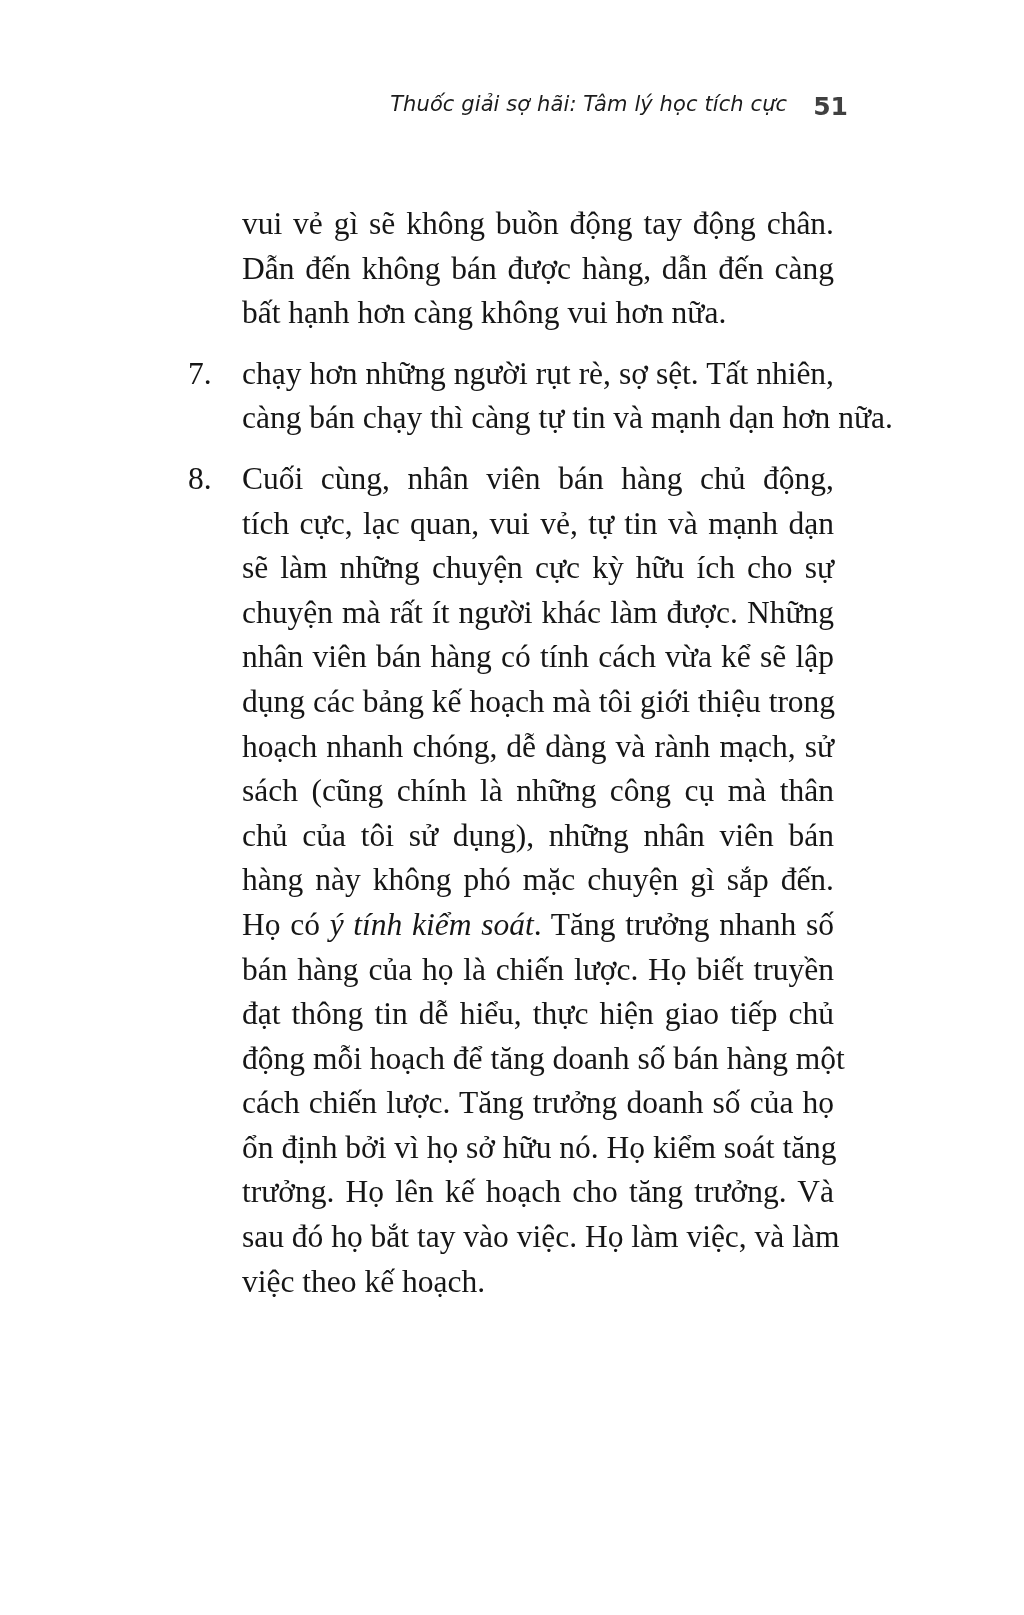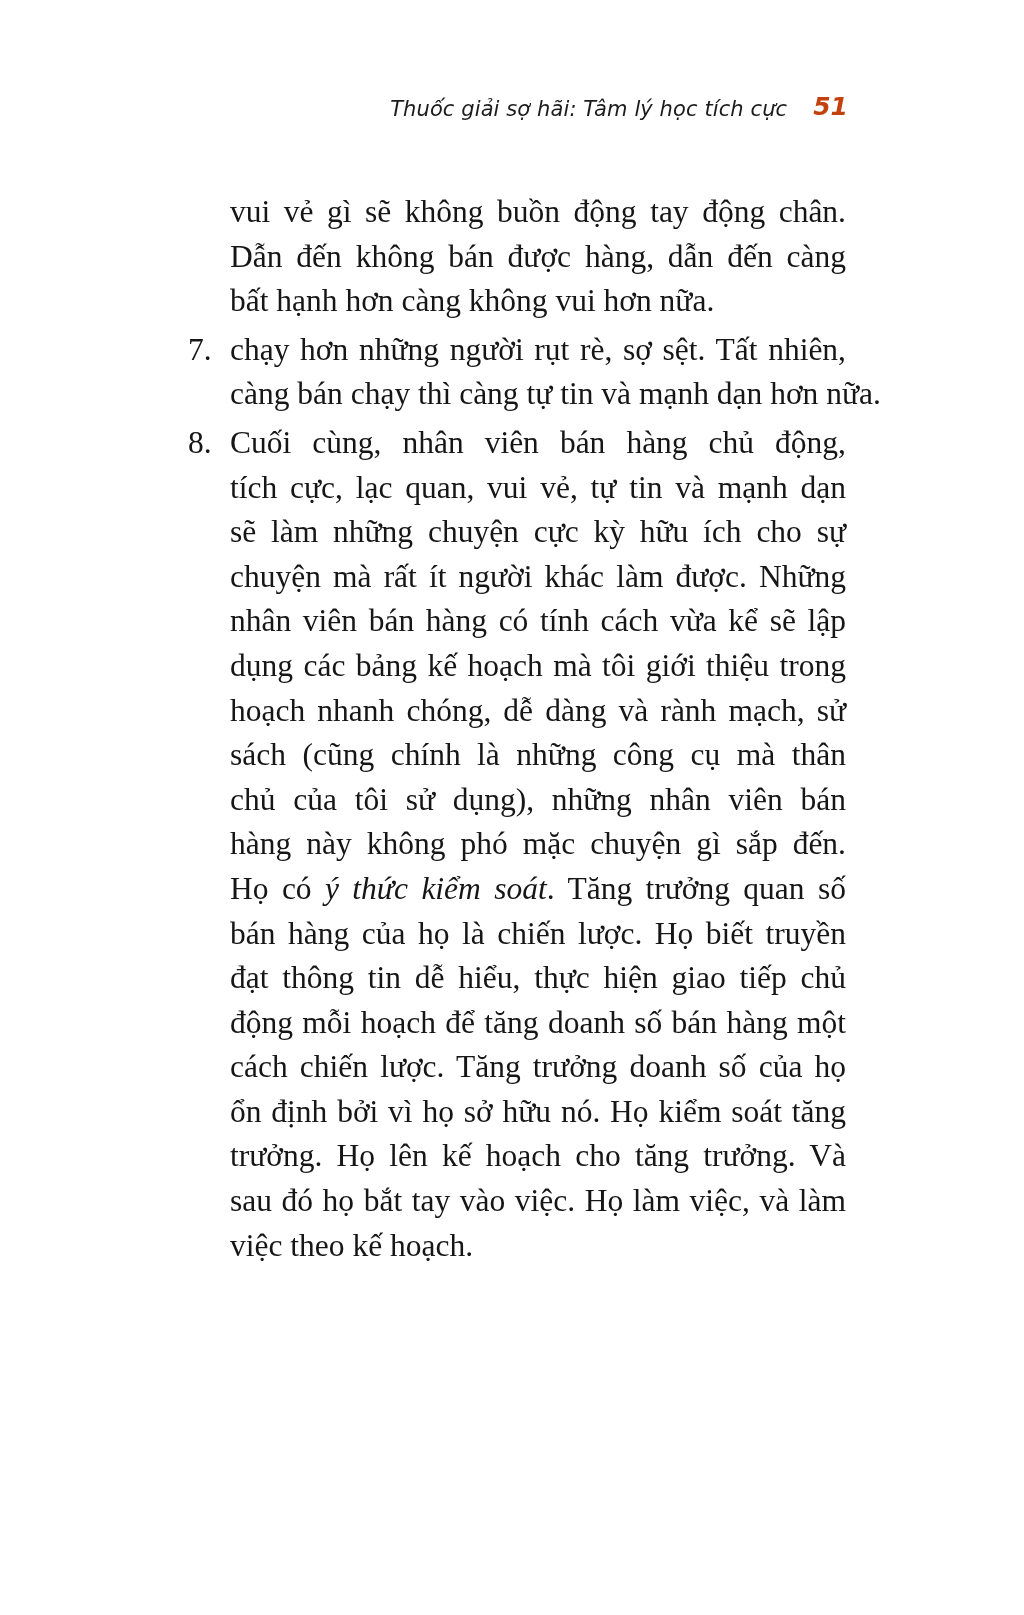--- a/index.html
+++ b/index.html
@@ -12,49 +12,48 @@
       height: 1615px;
       position: relative;
       overflow: hidden;
       color: #1a1a1a;
     }
     .running-header {
       position: absolute;
       top: 92px;
       right: 176px;
       display: flex;
-      align-items: flex-end;
+      align-items: flex-start;
       gap: 26px;
     }
     .header-title {
       font-family: "DejaVu Sans", sans-serif;
       font-style: italic;
       font-size: 21px;
       color: #1c1c1c;
       letter-spacing: 0.1px;
     }
     .page-number {
       font-family: "DejaVu Sans", sans-serif;
       font-weight: bold;
       font-size: 25px;
-      color: #c2410c;
-      font-style: italic;
+      color: #404040;
     }
     .body-text {
       position: absolute;
       top: 186px;
       left: 226px;
       width: 624px;
       font-family: "Liberation Serif", "DejaVu Serif", serif;
       font-size: 31.5px;
       line-height: 44.6px;
       color: #161616;
     }
     .para {
-      margin: 4px;
+      margin: 16px;
       text-align: justify;
     }
     .para .line {
       display: block;
       text-align: justify;
       text-align-last: justify;
       white-space: nowrap;
       overflow: visible;
     }
     .para .line.last {
@@ -100,21 +99,21 @@
       <span class="line">Cuối cùng, nhân viên bán hàng chủ động,</span>
       <span class="line">tích cực, lạc quan, vui vẻ, tự tin và mạnh dạn</span>
       <span class="line">sẽ làm những chuyện cực kỳ hữu ích cho sự</span>
       <span class="line">chuyện mà rất ít người khác làm được. Những</span>
       <span class="line">nhân viên bán hàng có tính cách vừa kể sẽ lập</span>
       <span class="line">dụng các bảng kế hoạch mà tôi giới thiệu trong</span>
       <span class="line">hoạch nhanh chóng, dễ dàng và rành mạch, sử</span>
       <span class="line">sách (cũng chính là những công cụ mà thân</span>
       <span class="line">chủ của tôi sử dụng), những nhân viên bán</span>
       <span class="line">hàng này không phó mặc chuyện gì sắp đến.</span>
-      <span class="line"><span>Họ có </span><em>ý thức kiểm soát</em><span>. Tăng trưởng quan số</span></span>
+      <span class="line"><span>Họ có </span><em>ý tính kiểm soát</em><span>. Tăng trưởng nhanh số</span></span>
       <span class="line">bán hàng của họ là chiến lược. Họ biết truyền</span>
       <span class="line">đạt thông tin dễ hiểu, thực hiện giao tiếp chủ</span>
       <span class="line">động mỗi hoạch để tăng doanh số bán hàng một</span>
       <span class="line">cách chiến lược. Tăng trưởng doanh số của họ</span>
       <span class="line">ổn định bởi vì họ sở hữu nó. Họ kiểm soát tăng</span>
       <span class="line">trưởng. Họ lên kế hoạch cho tăng trưởng. Và</span>
       <span class="line">sau đó họ bắt tay vào việc. Họ làm việc, và làm</span>
       <span class="line last">việc theo kế hoạch.</span>
     </p>
   </div>

